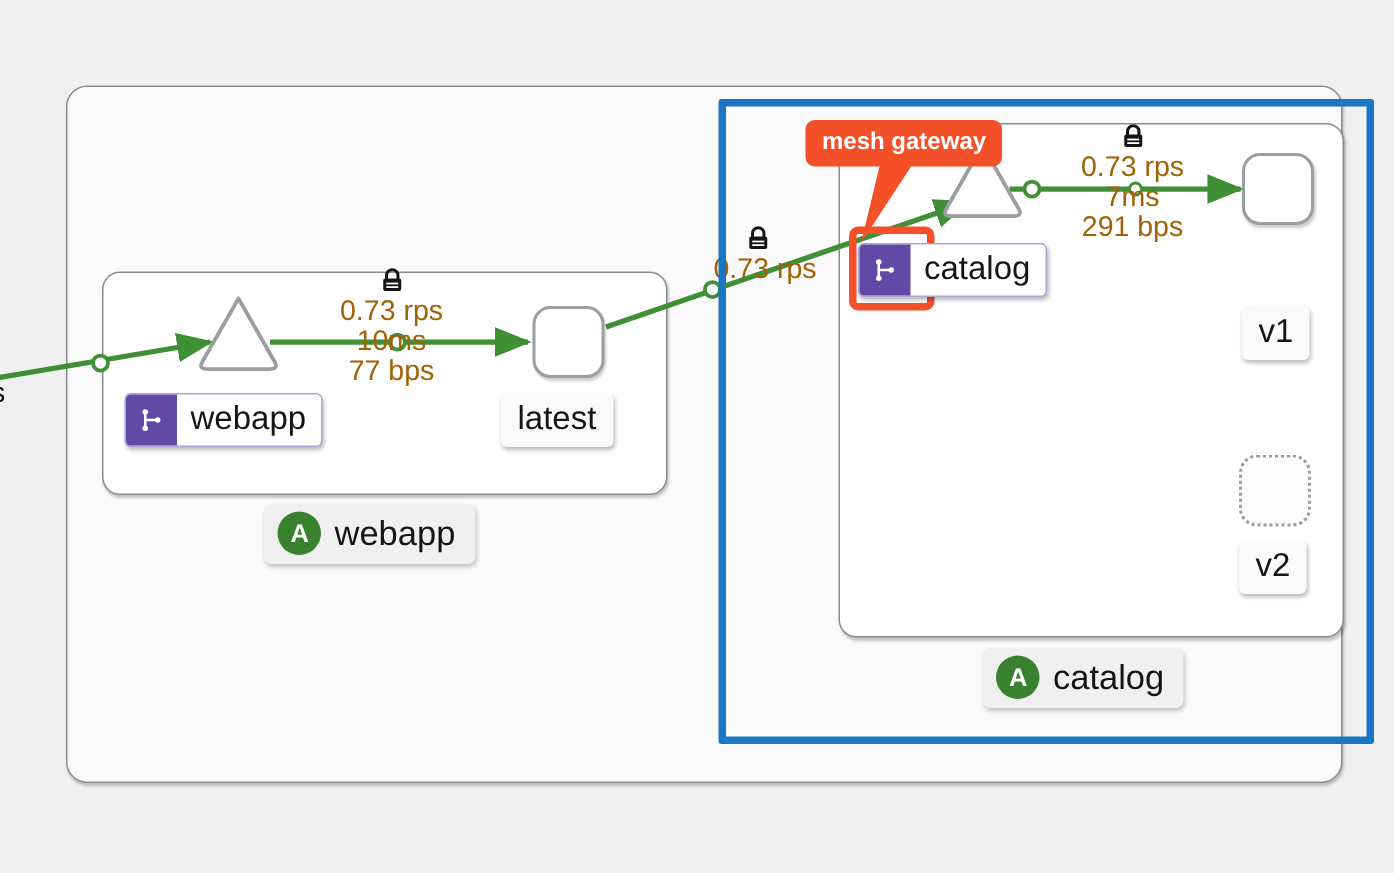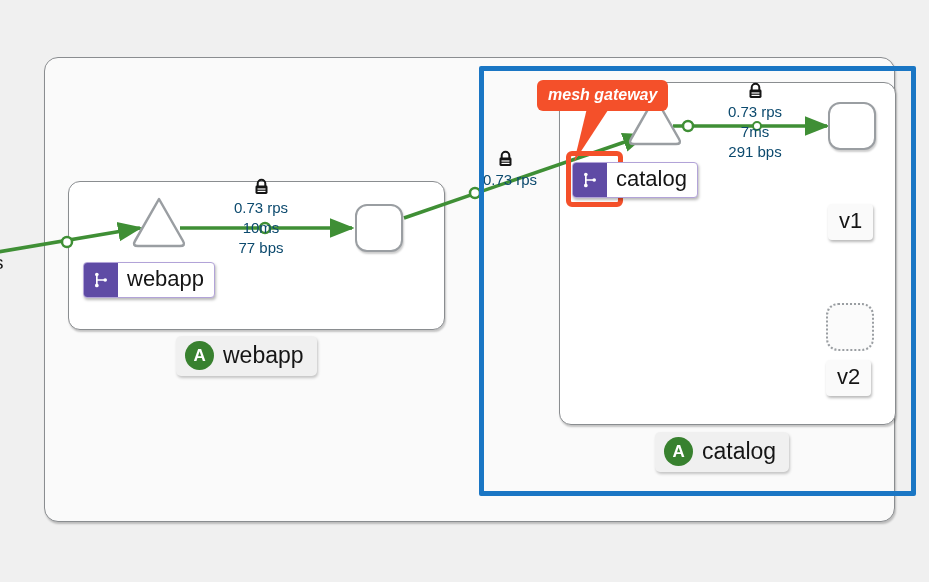--- a/index.html
+++ b/index.html
@@ -136,22 +136,22 @@
     align-items: center;
     justify-content: center;
     letter-spacing: -0.5px;
     flex: 0 0 29px;
   }
   .gbadge.ns { font-size: 16px; }
 
   
   .elabel {
     position: absolute;
-    font-size: 15px;
-    color: #0c4a6e;
+    font-size: 19px;
+    color: #a16207;
     text-align: center;
     line-height: 20px;
     white-space: nowrap;
   }
   .elabel .lockrow {
     display: block;
     height: 20px;
     line-height: 20px;
   }
   .elabel .lockrow svg { vertical-align: -3px; }
@@ -178,21 +178,20 @@
     left: 537px; top: 80px;
     background: #f4502a;
     color: #ffffff;
     font-size: 16px;
     font-weight: bold;
     padding: 6px 11px 7px 11px;
     border-radius: 6px;
     white-space: nowrap;
     line-height: 1.1;
     z-index: 40;
-    font-style: italic;
   }
   #callout-tail {
     position: absolute;
     left: 566px; top: 104px;
     z-index: 39;
   }
 
   .clip-left-text {
     position: absolute;
     left: -6px; top: 252px;
@@ -260,20 +259,23 @@
         <circle cx="7" cy="5.5" r="2.2" fill="#ffffff" stroke="none"></circle>
         <circle cx="7" cy="18.5" r="2.2" fill="#ffffff" stroke="none"></circle>
         <circle cx="17" cy="12" r="2.2" fill="#ffffff" stroke="none"></circle>
         <path d="M7 7.7 L7 16.3"></path>
         <path d="M7 12 L14.9 12"></path>
       </svg>
     </span>
     <span class="txt">webapp</span>
   </div>
 
+  <div class="nlabel plain" style="left:334px; top:262px;">
+    <span class="txt">latest</span>
+  </div>
 
   <div class="nlabel badged" style="left:572px; top:162px; z-index:30;">
     <span class="gw-badge">
       <svg width="20" height="20" viewBox="0 0 24 24" fill="none" stroke="#ffffff" stroke-width="2" stroke-linecap="round">
         <circle cx="7" cy="5.5" r="2.2" fill="#ffffff" stroke="none"></circle>
         <circle cx="7" cy="18.5" r="2.2" fill="#ffffff" stroke="none"></circle>
         <circle cx="17" cy="12" r="2.2" fill="#ffffff" stroke="none"></circle>
         <path d="M7 7.7 L7 16.3"></path>
         <path d="M7 12 L14.9 12"></path>
       </svg>

